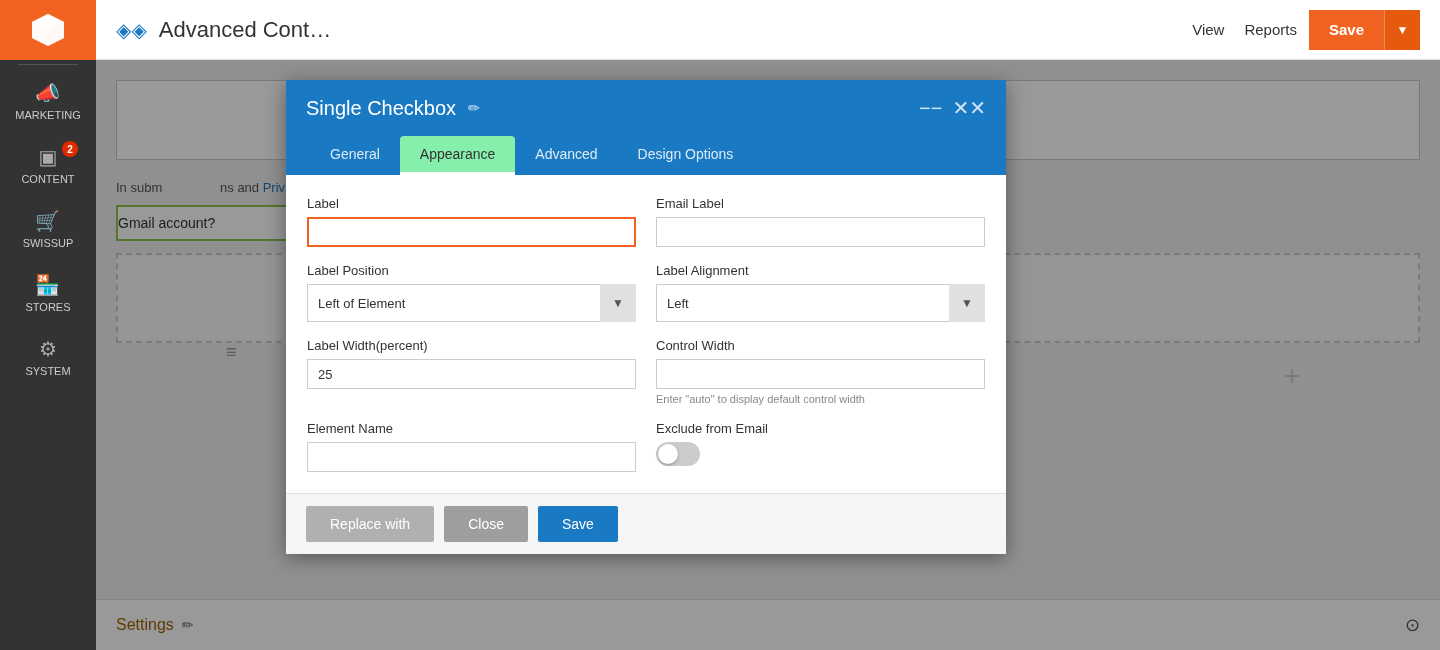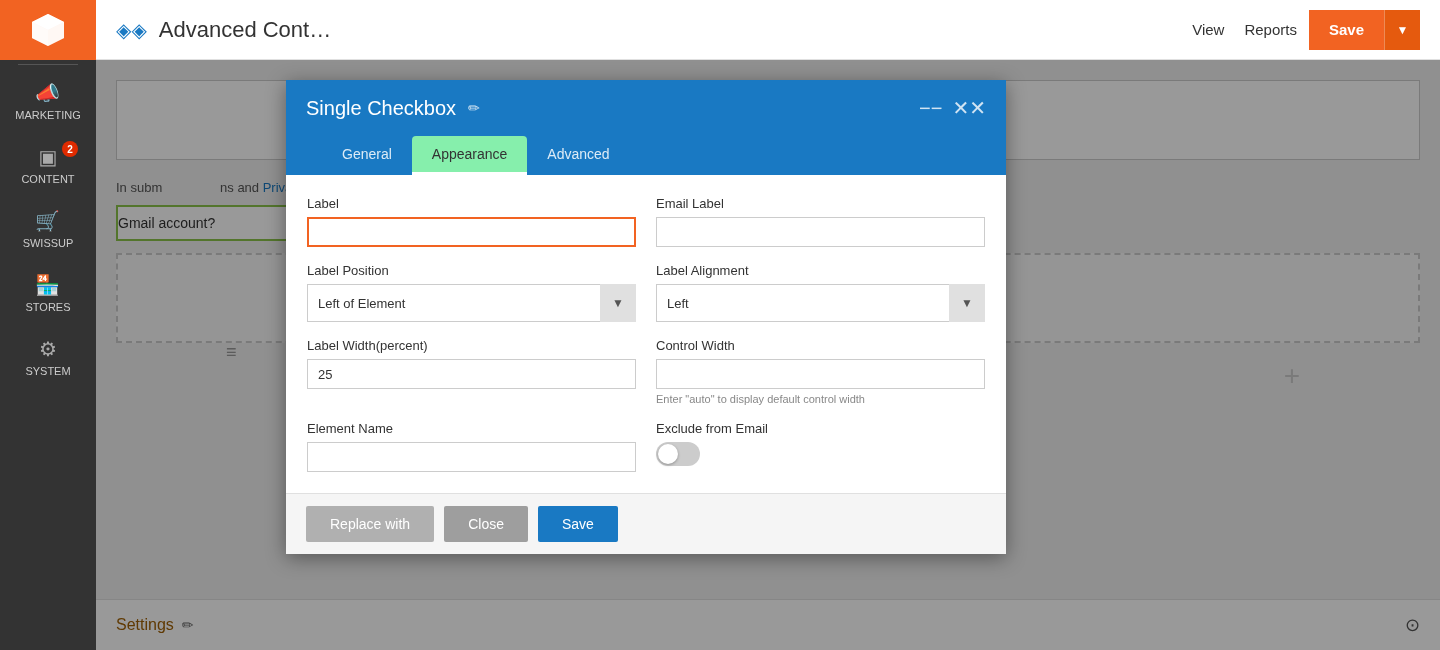--- a/index.html
+++ b/index.html
@@ -197,21 +197,21 @@
       align-items: center;
       gap: 12px;
     }
     .dialog-title-icon { color: rgba(255,255,255,0.8); font-size: 16px; }
     .dialog-header-actions { display: flex; gap: 10px; align-items: center; }
     .dialog-header-btn { color: white; font-size: 20px; cursor: pointer; background: none; border: none; opacity: 0.8; }
 
     .dialog-tabs {
       background: #1979c3;
       display: flex;
-      padding: 0 36px;
+      padding: 0 24px;
       gap: 0;
     }
     .dialog-tab {
       padding: 10px 20px;
       color: rgba(255,255,255,0.85);
       font-size: 14px;
       cursor: pointer;
       border-bottom: 3px solid transparent;
     }
     .dialog-tab.active {
@@ -420,20 +420,23 @@
       <div class="dialog-tabs">
         <div class="dialog-tab">
           <span>General</span>
         </div>
         <div class="dialog-tab active">
           <span>Appearance</span>
         </div>
         <div class="dialog-tab">
           <span>Advanced</span>
         </div>
+        <div class="dialog-tab">
+          <span>Design Options</span>
+        </div>
       </div>
 
       <div class="dialog-body">
 
         <div class="form-row">
           <div class="form-col">
             <label class="form-label">Label</label>
             <input type="text" class="form-input highlighted" value="" style="">
           </div>
           <div class="form-col">

